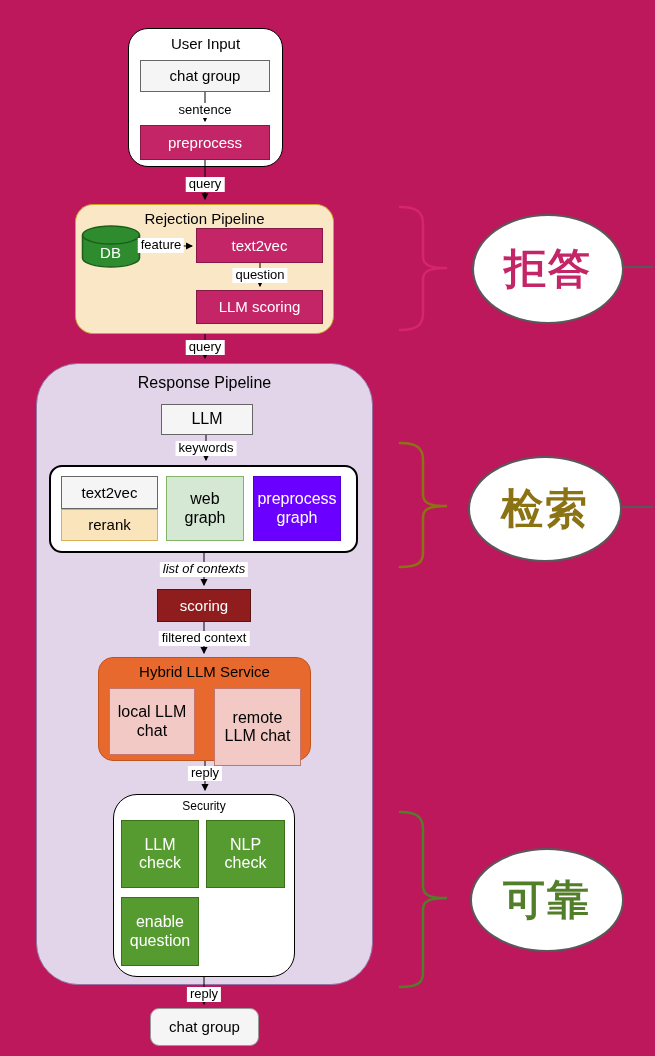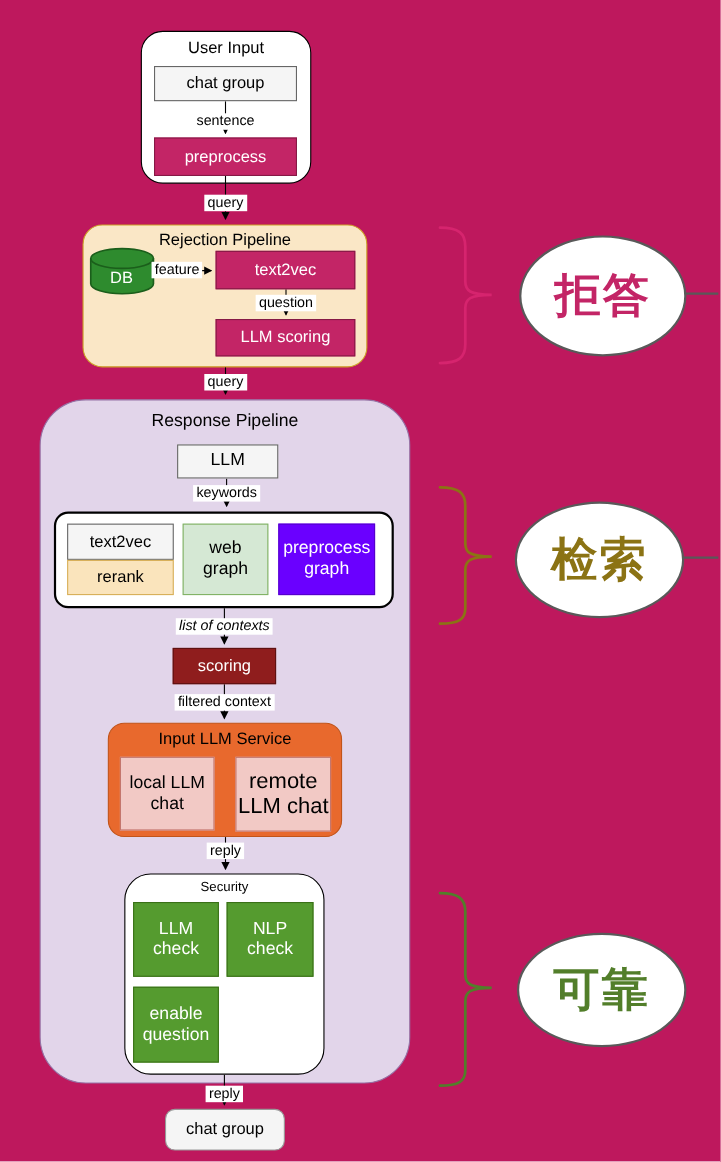--- a/index.html
+++ b/index.html
@@ -90,24 +90,24 @@
   <div class="box gray" style="left:61px;top:476px;width:97px;height:33px;">text2vec</div>
   <div class="box wheatbox" style="left:61px;top:509px;width:97px;height:32px;">rerank</div>
   <div class="box greenlight" style="left:166px;top:476px;width:78px;height:65px;font-size:16px;">web
 graph</div>
   <div class="box violet" style="left:253px;top:476px;width:88px;height:65px;font-size:16px;">preprocess
 graph</div>
 
   <div class="box darkred" style="left:157px;top:589px;width:94px;height:33px;">scoring</div>
 
   <div class="container hybrid"></div>
-  <div class="title" style="left:98px;top:663px;width:213px;">Input LLM Service</div>
+  <div class="title" style="left:98px;top:663px;width:213px;">Hybrid LLM Service</div>
   <div class="box pinkbox" style="left:109px;top:688px;width:86px;height:67px;font-size:16px;">local LLM
 chat</div>
-  <div class="box pinkbox" style="left:214px;top:688px;width:87px;height:68px;font-size:20px;text-align:center;">remote
+  <div class="box pinkbox" style="left:214px;top:688px;width:87px;height:78px;font-size:16px;text-align:center;">remote
 LLM chat</div>
 
   <div class="container security"></div>
   <div class="title" style="left:113px;top:799px;width:182px;font-size:12px;text-align:center;">Security</div>
   <div class="box greenbox" style="left:121px;top:820px;width:78px;height:68px;font-size:16px;">LLM
 check</div>
   <div class="box greenbox" style="left:206px;top:820px;width:79px;height:68px;font-size:16px;">NLP
 check</div>
   <div class="box greenbox" style="left:121px;top:897px;width:78px;height:69px;font-size:16px;">enable
 question</div>

